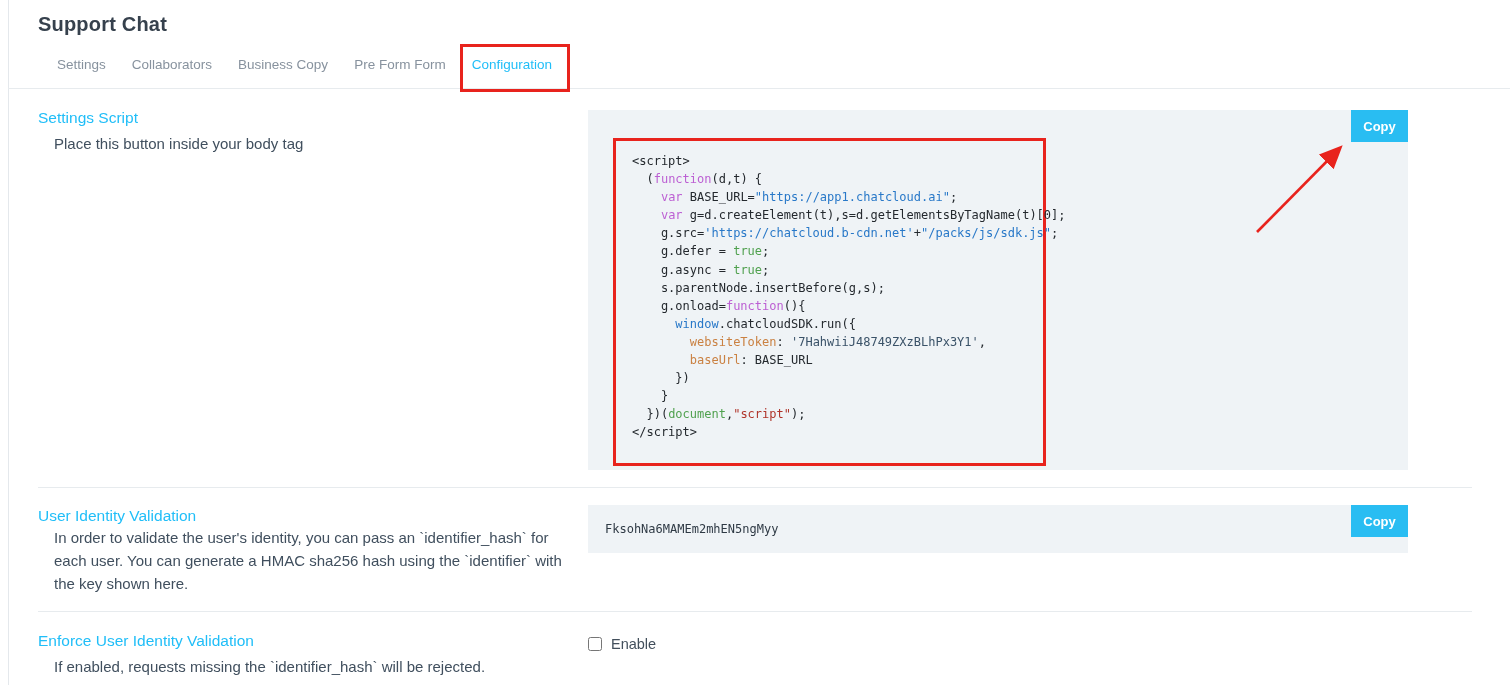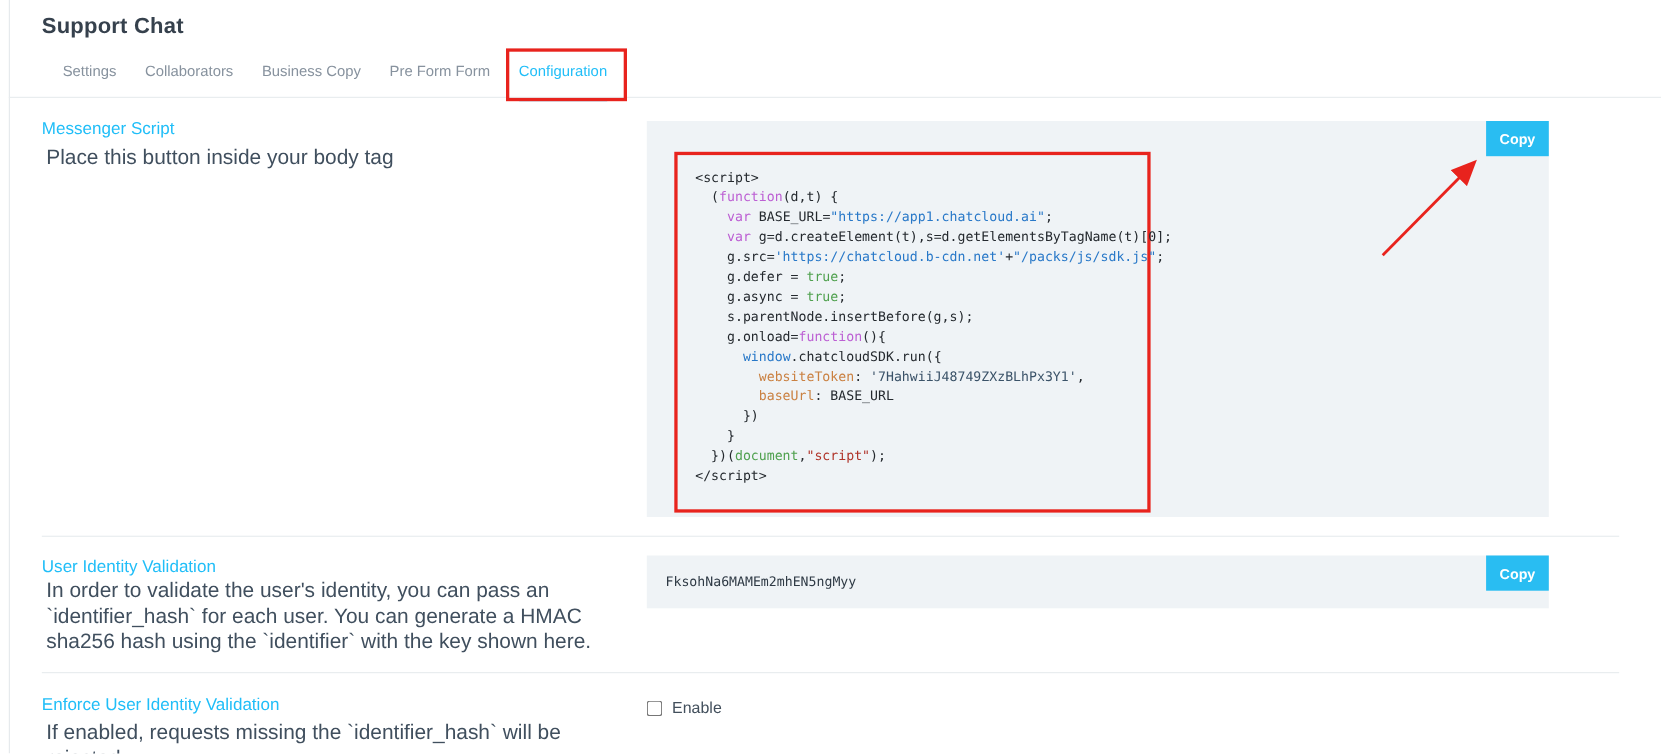--- a/index.html
+++ b/index.html
@@ -10,21 +10,21 @@
 
   
   .page-title { position: absolute; left: 38px; top: 13px; font-size: 20px; font-weight: 600; color: #36414d; letter-spacing: .2px; }
   .tab-bar { position: absolute; left: 57px; top: 57px; display: flex; gap: 26px; }
   .tab { font-size: 13.5px; color: #87929e; padding-bottom: 14px; cursor: pointer; white-space: nowrap; }
   .tab.active { color: var(--accent); border-bottom: 2px solid var(--accent); padding-bottom: 18px; }
   .header-divider { position: absolute; left: 8px; top: 88px; width: 1502px; height: 1px; background: #e7ebee; }
 
   
   .sec-heading { position: absolute; left: 38px; font-size: 15.5px; color: var(--accent); }
-  .sec-desc { position: absolute; left: 42px; width: 528px; font-size: 19px; line-height: 23px; color: #404f5e; }
+  .sec-desc { position: absolute; left: 54px; width: 528px; font-size: 15px; line-height: 23px; color: #404f5e; }
 
   
   .panel { position: absolute; left: 588px; width: 820px; background: var(--panel); }
   .copy-btn { position: absolute; top: 0; right: 0; width: 57px; height: 32px; background: var(--button);
     color: #fff; font-size: 13px; font-weight: bold; border: none; display: flex; align-items: center;
     justify-content: center; cursor: pointer; font-family: "Liberation Sans", sans-serif; }
 
   
   .code-annotation { position: absolute; left: 25px; top: 28px; width: 433px; height: 328px;
     border: 3px solid var(--annotation); }
@@ -68,21 +68,21 @@
   <div class="tab-bar">
       <div class="tab">Settings</div>
       <div class="tab">Collaborators</div>
       <div class="tab">Business Copy</div>
       <div class="tab">Pre Form Form</div>
       <div class="tab active">Configuration</div>
     </div>
   <div class="header-divider"></div>
   <div class="tab-annotation"></div>
 
-  <div class="sec-heading" style="top:109px;">Messenger Script</div>
+  <div class="sec-heading" style="top:109px;">Settings Script</div>
   <div class="sec-desc" style="top:132px;">Place this button inside your body tag</div>
 
   <div class="panel" style="top:110px; height:360px;">
     <button class="copy-btn">Copy</button>
     <div class="code-annotation">
       <pre class="code"><div class="code-line"><span class="tk-plain">&lt;script&gt;</span></div><div class="code-line"><span class="tk-plain">  (</span><span class="tk-kw">function</span><span class="tk-plain">(d,t) {</span></div><div class="code-line"><span class="tk-plain">    </span><span class="tk-kw">var</span><span class="tk-plain"> BASE_URL=</span><span class="tk-str">"https://app1.chatcloud.ai"</span><span class="tk-plain">;</span></div><div class="code-line"><span class="tk-plain">    </span><span class="tk-kw">var</span><span class="tk-plain"> g=d.createElement(t),s=d.getElementsByTagName(t)[0];</span></div><div class="code-line"><span class="tk-plain">    g.src=</span><span class="tk-str">'https://chatcloud.b-cdn.net'</span><span class="tk-plain">+</span><span class="tk-str">"/packs/js/sdk.js"</span><span class="tk-plain">;</span></div><div class="code-line"><span class="tk-plain">    g.defer = </span><span class="tk-bool">true</span><span class="tk-plain">;</span></div><div class="code-line"><span class="tk-plain">    g.async = </span><span class="tk-bool">true</span><span class="tk-plain">;</span></div><div class="code-line"><span class="tk-plain">    s.parentNode.insertBefore(g,s);</span></div><div class="code-line"><span class="tk-plain">    g.onload=</span><span class="tk-kw">function</span><span class="tk-plain">(){</span></div><div class="code-line"><span class="tk-plain">      </span><span class="tk-blue">window</span><span class="tk-plain">.chatcloudSDK.run({</span></div><div class="code-line"><span class="tk-plain">        </span><span class="tk-prop">websiteToken</span><span class="tk-plain">: </span><span class="tk-navy">'7HahwiiJ48749ZXzBLhPx3Y1'</span><span class="tk-plain">,</span></div><div class="code-line"><span class="tk-plain">        </span><span class="tk-prop">baseUrl</span><span class="tk-plain">: BASE_URL</span></div><div class="code-line"><span class="tk-plain">      })</span></div><div class="code-line"><span class="tk-plain">    }</span></div><div class="code-line"><span class="tk-plain">  })(</span><span class="tk-green">document</span><span class="tk-plain">,</span><span class="tk-red">"script"</span><span class="tk-plain">);</span></div><div class="code-line"><span class="tk-plain">&lt;/script&gt;</span></div></pre>
     </div>
   </div>
 
   <svg class="arrow-annotation" width="112" height="106" viewBox="0 0 112 106">

